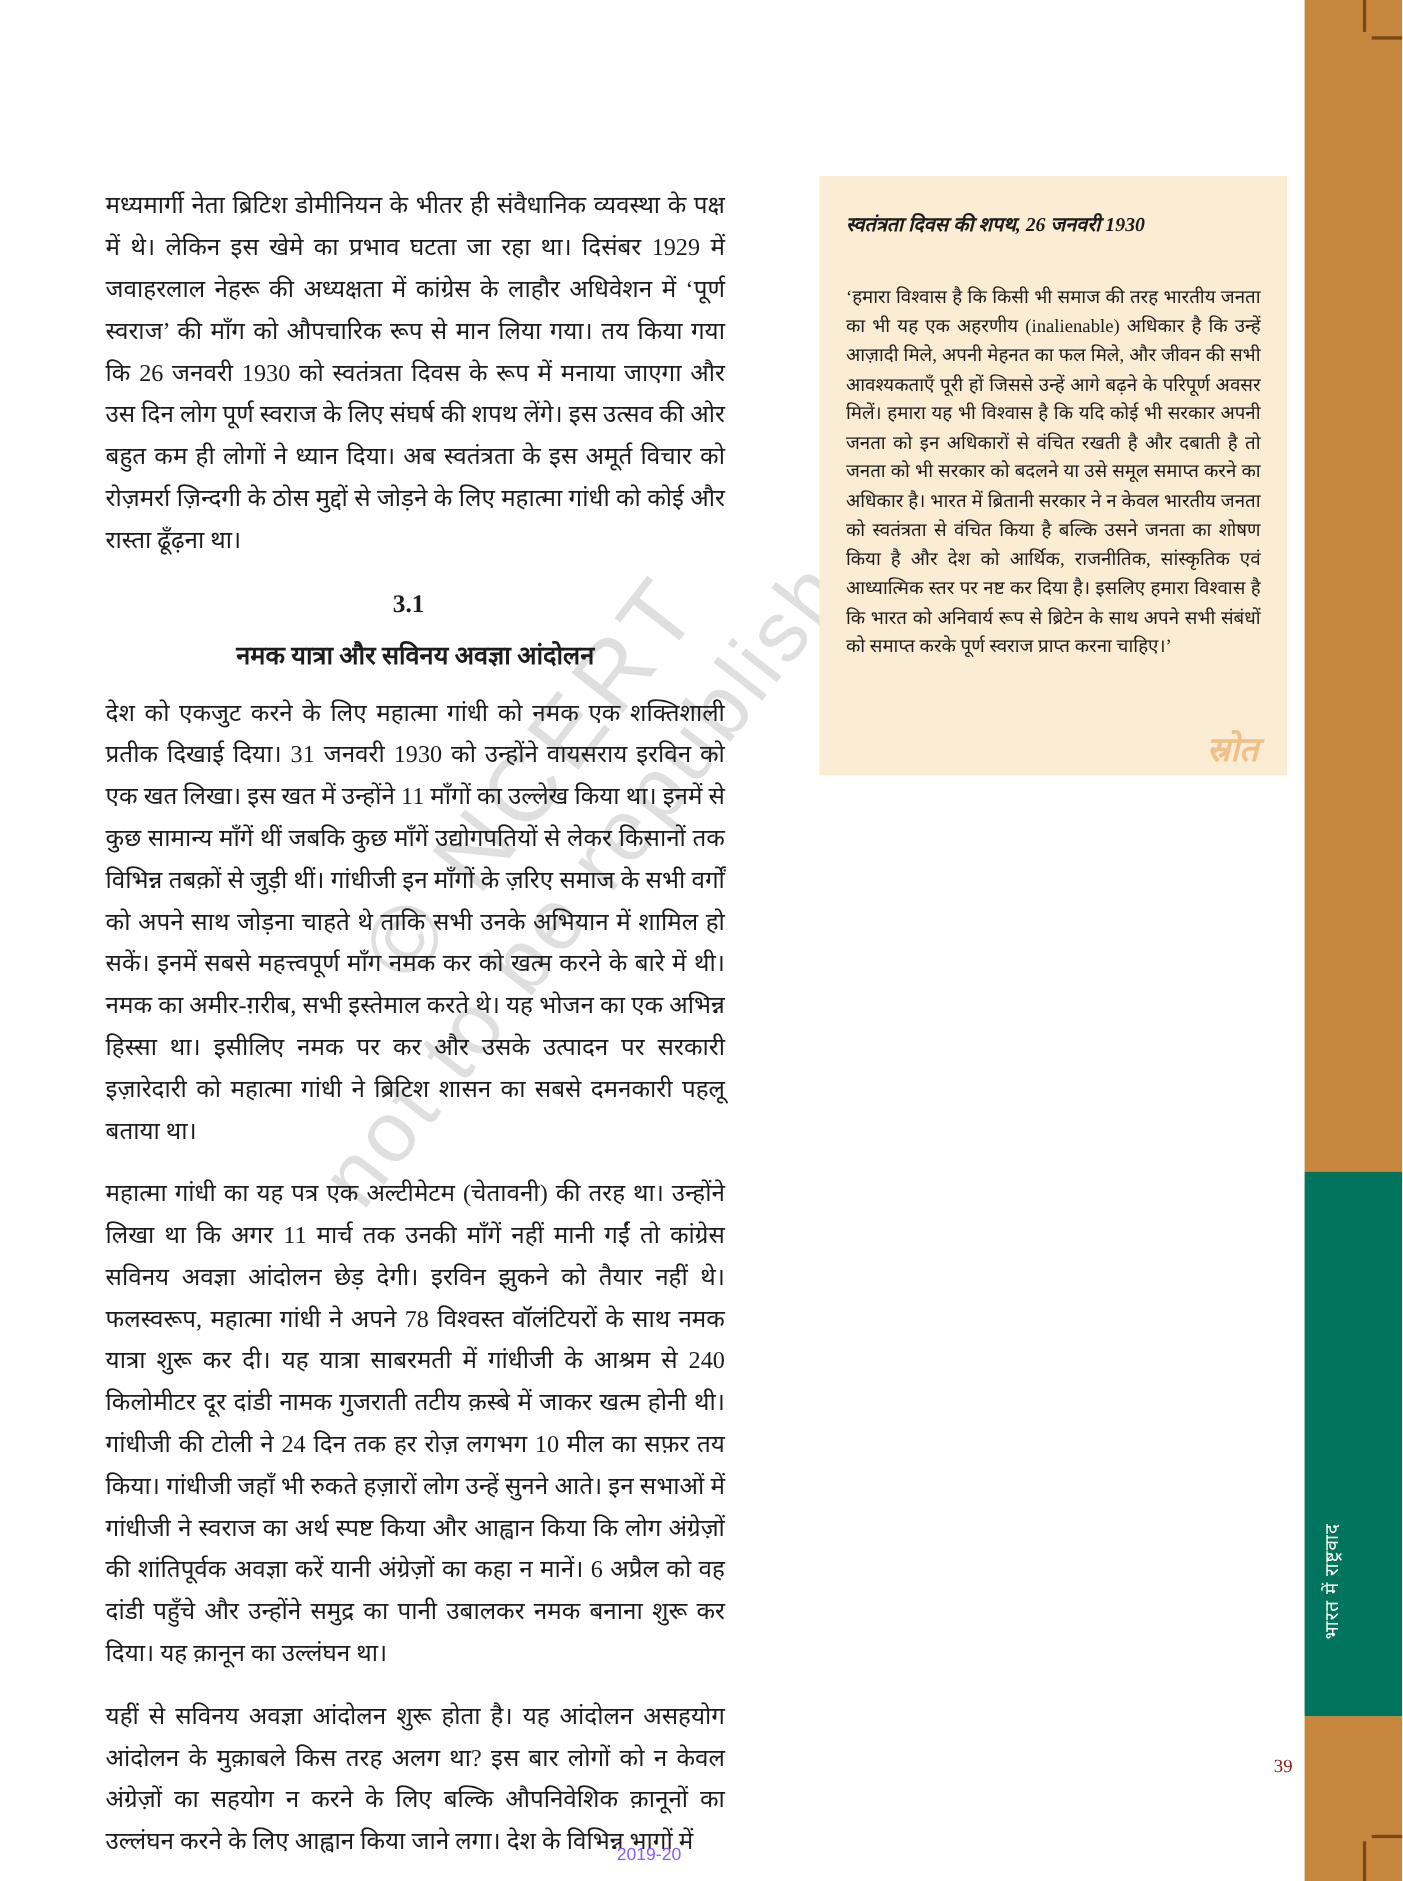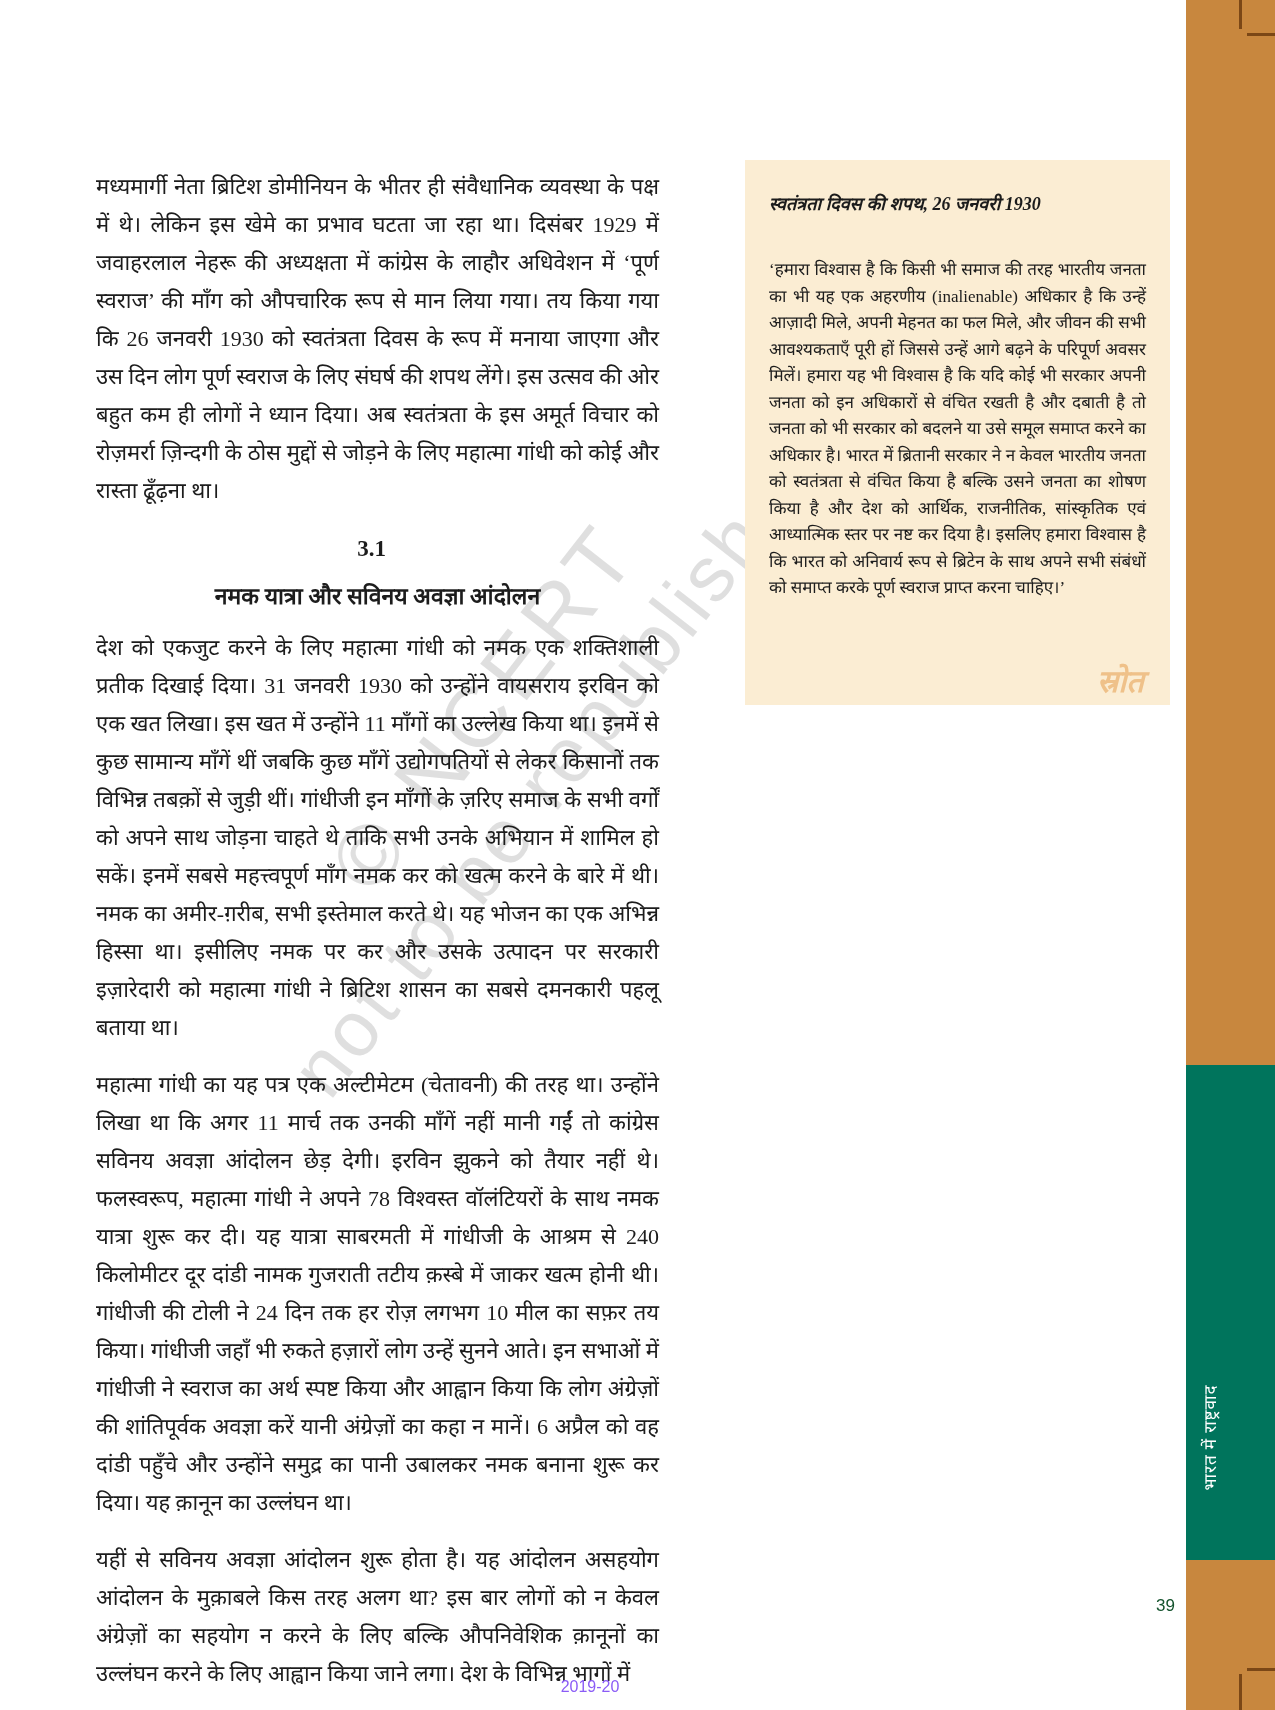--- a/index.html
+++ b/index.html
@@ -106,22 +106,22 @@
   .src-box .corner{
     position:absolute;right:26px;bottom:4px;
     font-weight:bold;font-style:italic;
     font-size:31px;
     color:var(--source-label);
   }
   
   .page-num{
     position:absolute;left:1125px;top:1596px;width:50px;
     text-align:right;
-    font-family:Liberation Sans, sans-serif;
-    font-size:17px;color:#14532d;
+    font-family:Liberation Serif, serif;
+    font-size:17px;color:#7f1d1d;
   }
   .footer-year{
     position:absolute;left:520px;top:1630px;width:140px;
     text-align:center;
     font-family:"Liberation Sans","DejaVu Sans",sans-serif;
     font-size:16px;color:#8b5cf6;margin-top:48px;
   }
 </style>
 </head>
 <body>

